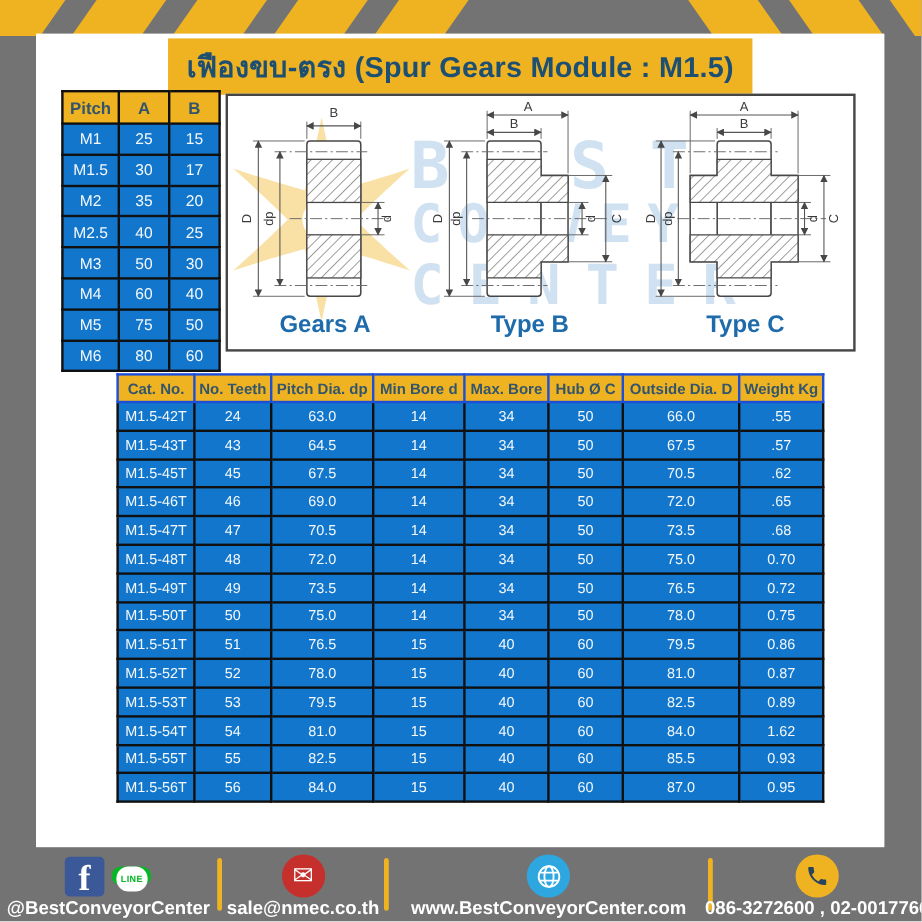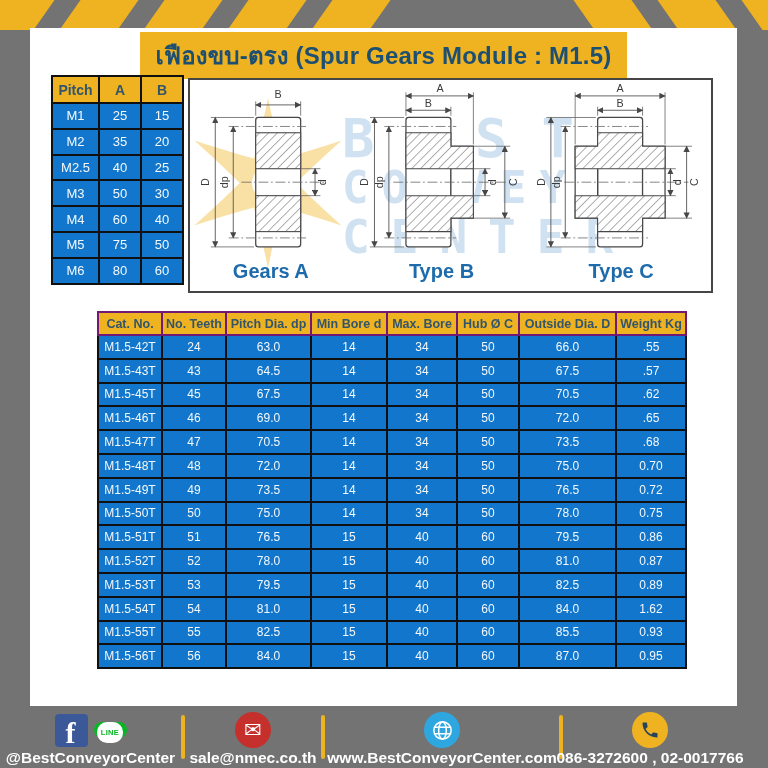--- a/index.html
+++ b/index.html
@@ -14,21 +14,21 @@
   .card{position:absolute;left:30px;top:28px;width:707px;height:678px;background:#ffffff;}
   .title-banner{position:absolute;top:4px;left:50%;transform:translateX(-50%);
         background:#efb322;color:#1d4f73;font-size:24px;font-weight:bold;
         padding:4px 16px;white-space:nowrap;letter-spacing:.2px;}
   
   table{border-collapse:collapse;table-layout:fixed;}
   .pitch-table{position:absolute;left:21px;top:47px;width:131px;border:2px solid #101010;}
   .pitch-table th{background:#efb322;color:#33556c;font-size:14px;height:23px;border:2px solid #101010;}
   .pitch-table td{background:#1277cc;color:#f4f8fb;font-size:13px;height:21.8px;text-align:center;border:2px solid #101010;}
   .gear-table{position:absolute;left:67px;top:283px;width:588px;border:2px solid #101010;}
-  .gear-table th{background:#efb322;color:#33556c;font-size:12.5px;height:21px;border:2px solid #701a75;padding:0 1px;}
+  .gear-table th{background:#efb322;color:#33556c;font-size:12.5px;height:21px;border:2px solid #1d4ed8;padding:0 1px;}
   .gear-table td{background:#1277cc;color:#f4f8fb;font-size:12px;height:21.8px;text-align:center;border:2px solid #101010;padding:0;}
   
   .diagram-box{position:absolute;left:158px;top:50px;width:525px;height:215px;background:#fff;
         border:2px solid #454545;display:flex;justify-content:space-around;align-items:flex-start;padding-top:5px;box-sizing:border-box;}
   .diagram-box figure{margin:0;position:relative;z-index:1;display:flex;flex-direction:column;align-items:center;}
   .type-label{font-size:20px;font-weight:bold;color:#1e6bab;margin-top:-5px;}
   .diagram-box svg{overflow:visible;}
   .gline{stroke:#474747;stroke-width:1.4;fill:#fff;}
   .hpoly{stroke:#474747;stroke-width:1.2;}
   .dimline{stroke:#555;stroke-width:1;fill:none;}
@@ -42,21 +42,21 @@
         font-family:"DejaVu Sans Mono",monospace;font-weight:bold;}
   .wm-l1{font-size:54px;letter-spacing:34px;line-height:50px;}
   .wm-l2{font-size:44px;letter-spacing:13px;line-height:48px;}
   .wm-l3{font-size:46px;letter-spacing:21px;line-height:50px;}
   
   .footer{position:absolute;left:0;bottom:0;width:768px;height:62px;display:flex;align-items:stretch;}
   .f-sec{display:flex;flex-direction:column;align-items:center;justify-content:flex-start;padding-top:5px;}
   .f-sec .icons{height:38px;display:flex;align-items:center;gap:6px;}
   .f-text{color:#fff;font-weight:bold;font-size:15.5px;white-space:nowrap;margin-top:0;}
   .f-div{width:4px;height:44px;background:#efb322;border-radius:2px;align-self:center;}
-  .w181{width:181px;} .w136{width:136px;} .w234{width:234px;} .w205{width:174px;}
+  .w181{width:181px;} .w136{width:136px;} .w234{width:266px;} .w205{width:174px;}
   .fb-ico{width:33px;height:33px;background:#3b5998;border-radius:4px;overflow:hidden;position:relative;}
   .fb-ico span{position:absolute;left:11px;top:2px;color:#fff;font-size:30px;font-weight:bold;font-family:"Liberation Serif",serif;}
   .line-ico{width:33px;height:16px;background:#06b724;border-radius:8px;display:flex;align-items:flex-start;justify-content:center;}
   .line-bub{width:26px;height:21px;background:#fff;border-radius:10px;display:flex;align-items:center;justify-content:center;
         color:#06b724;font-size:7.5px;font-weight:bold;letter-spacing:.3px;}
   .round-ico{width:36px;height:36px;border-radius:50%;display:flex;align-items:center;justify-content:center;}
   .email-ico{background:#c5302c;}
   .email-ico span{color:#fff;font-size:21px;font-family:"DejaVu Sans",sans-serif;line-height:1;}
   .globe-ico{background:#2ea7e0;}
   .phone-ico{background:#efb322;}
@@ -98,20 +98,25 @@
           </tr>
       </thead>
       <tbody>
 
           <tr>
             <td>M1</td>
             <td>25</td>
             <td>15</td>
           </tr>
 
+          <tr>
+            <td>M1.5</td>
+            <td>30</td>
+            <td>17</td>
+          </tr>
 
           <tr>
             <td>M2</td>
             <td>35</td>
             <td>20</td>
           </tr>
 
           <tr>
             <td>M2.5</td>
             <td>40</td>

